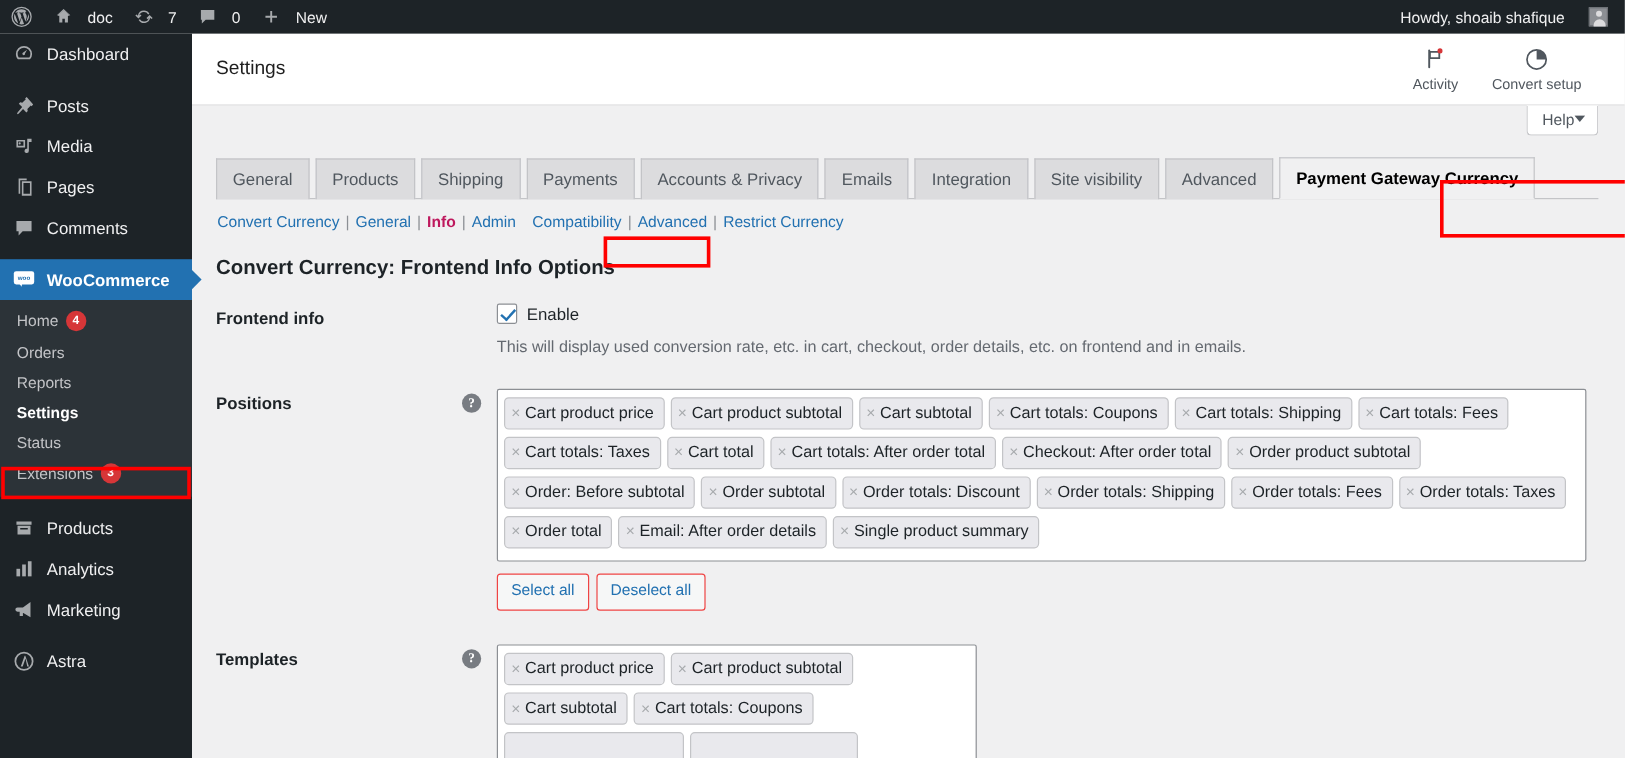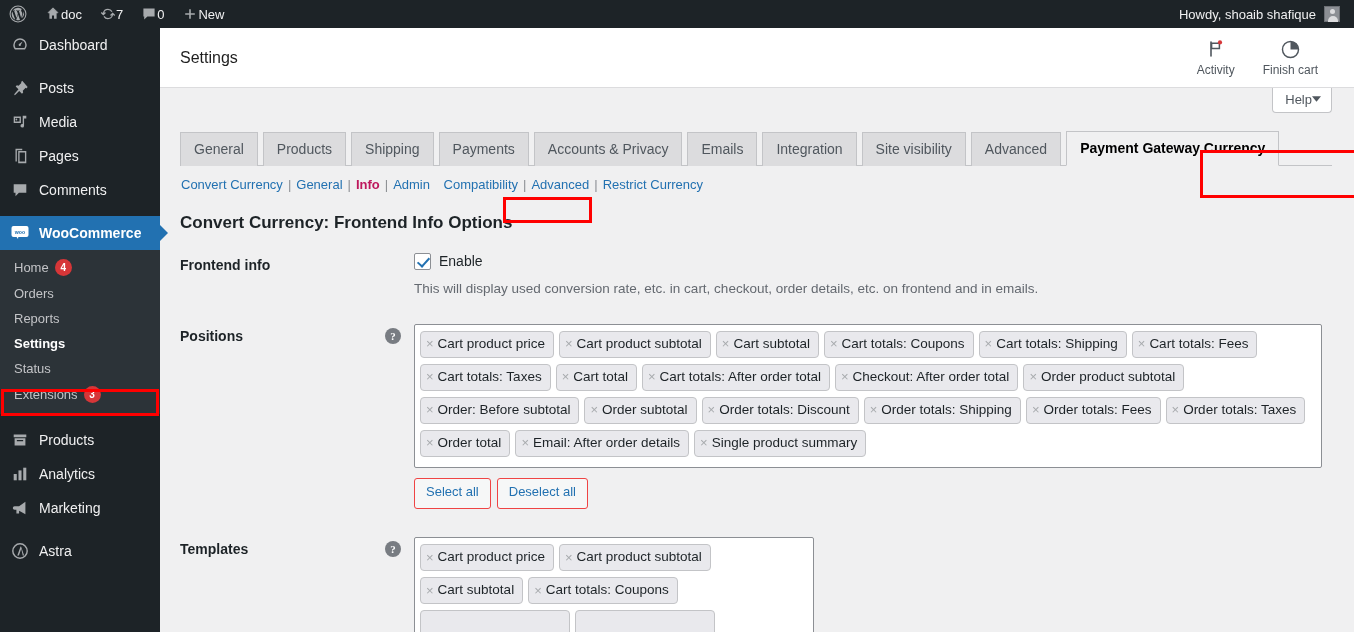--- a/index.html
+++ b/index.html
@@ -14,21 +14,21 @@
   #adminbar {
     position: absolute; top: 0; left: 0;
     width: 1354px; height: 28px;
     background: #1d2327;
     color: #f0f0f1;
     display: flex; align-items: center;
     font-size: 13px;
     z-index: 50;
   }
   .ab-item {
-    display: flex; align-items: center; gap: 0;
+    display: flex; align-items: center; gap: 12px;
     height: 28px; padding: 0 9px;
     color: #f0f0f1; white-space: nowrap;
   }
   .ab-item .glyph { display: inline-flex; align-items: center; justify-content: center; color: #a7aaad; }
   .ab-spacer { flex: 1; }
   .ab-avatar {
     width: 16px; height: 16px; background: #8c8f94;
     margin-left: 8px; position: relative; flex: none;
     border: 1px solid #6d7075;
   }
@@ -190,21 +190,21 @@
 
   .help-tip {
     display: inline-flex; align-items: center; justify-content: center;
     width: 16px; height: 16px; border-radius: 50%;
     background: #787c82; color: #fff;
     font-size: 11px; font-weight: 700; font-family: "Liberation Serif", serif;
     line-height: 1;
     margin-right: 3px;
   }
 
-  .cb-row { display: flex; align-items: flex-start; gap: 8px; }
+  .cb-row { display: flex; align-items: center; gap: 8px; }
   .cb {
     width: 17px; height: 17px; flex: none;
     border: 1px solid #8c8f94; background: #fff; border-radius: 2px;
     position: relative;
   }
   .cb.checked::after {
     content: ""; position: absolute; left: 5px; top: 1px;
     width: 5px; height: 10px;
     border: solid #2271b1; border-width: 0 2px 2px 0;
     transform: rotate(42deg);
@@ -451,21 +451,21 @@
       </span>
       <span>Activity</span>
     </div>
     <div class="wc-header-btn">
       <span class="hicon">
         <svg width="21" height="21" viewBox="0 0 22 22">
             <circle cx="11" cy="11" r="8.4" fill="none" stroke="#50575e" stroke-width="1.5"></circle>
             <path d="M11 11V2.6A8.4 8.4 0 0 1 19.4 11z" fill="#50575e"></path>
           </svg>
       </span>
-      <span>Finish cart</span>
+      <span>Convert setup</span>
     </div>
   </div>
 
   <div class="help-wrap">
     <div class="help-btn">
       <span>Help</span>
       <span>
         <svg width="9" height="7" viewBox="0 0 10 7">
             <path d="M0 0h10L5 6z" fill="#50575e"></path>
           </svg>

